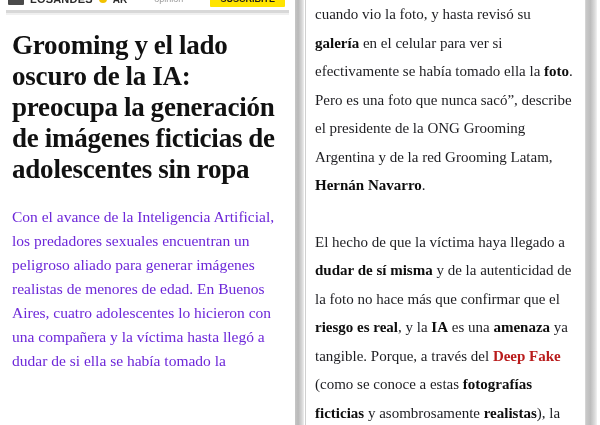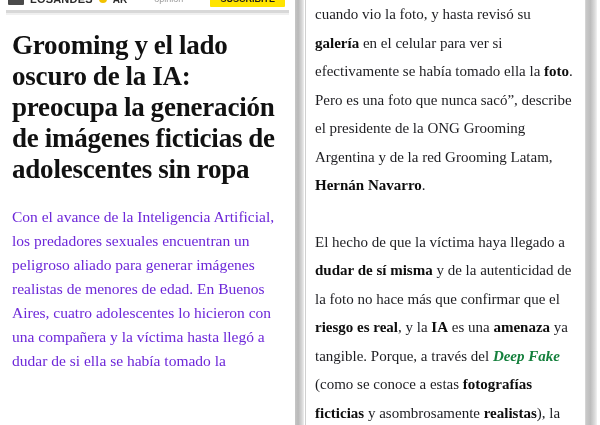--- a/index.html
+++ b/index.html
@@ -180,21 +180,21 @@
     margin: 0;
     font-family: "Liberation Serif", "DejaVu Serif", serif;
     font-size: 15px;
     line-height: 28.5px;
     color: #1d1d21;
   }
   #right-col p.para-2 {
     margin-top: 28px;
   }
   #right-col b { font-weight: bold; color: #0d0d0d; }
-  #right-col .bi { font-weight: bold; font-style: italic; color: #15803d; }
+  #right-col .bi { font-weight: bold; color: #b91c1c; }
 
   
   #scrollbar-track {
     position: absolute;
     left: 585px;
     top: 0;
     width: 15px;
     height: 425px;
     background: #ffffff;
   }

